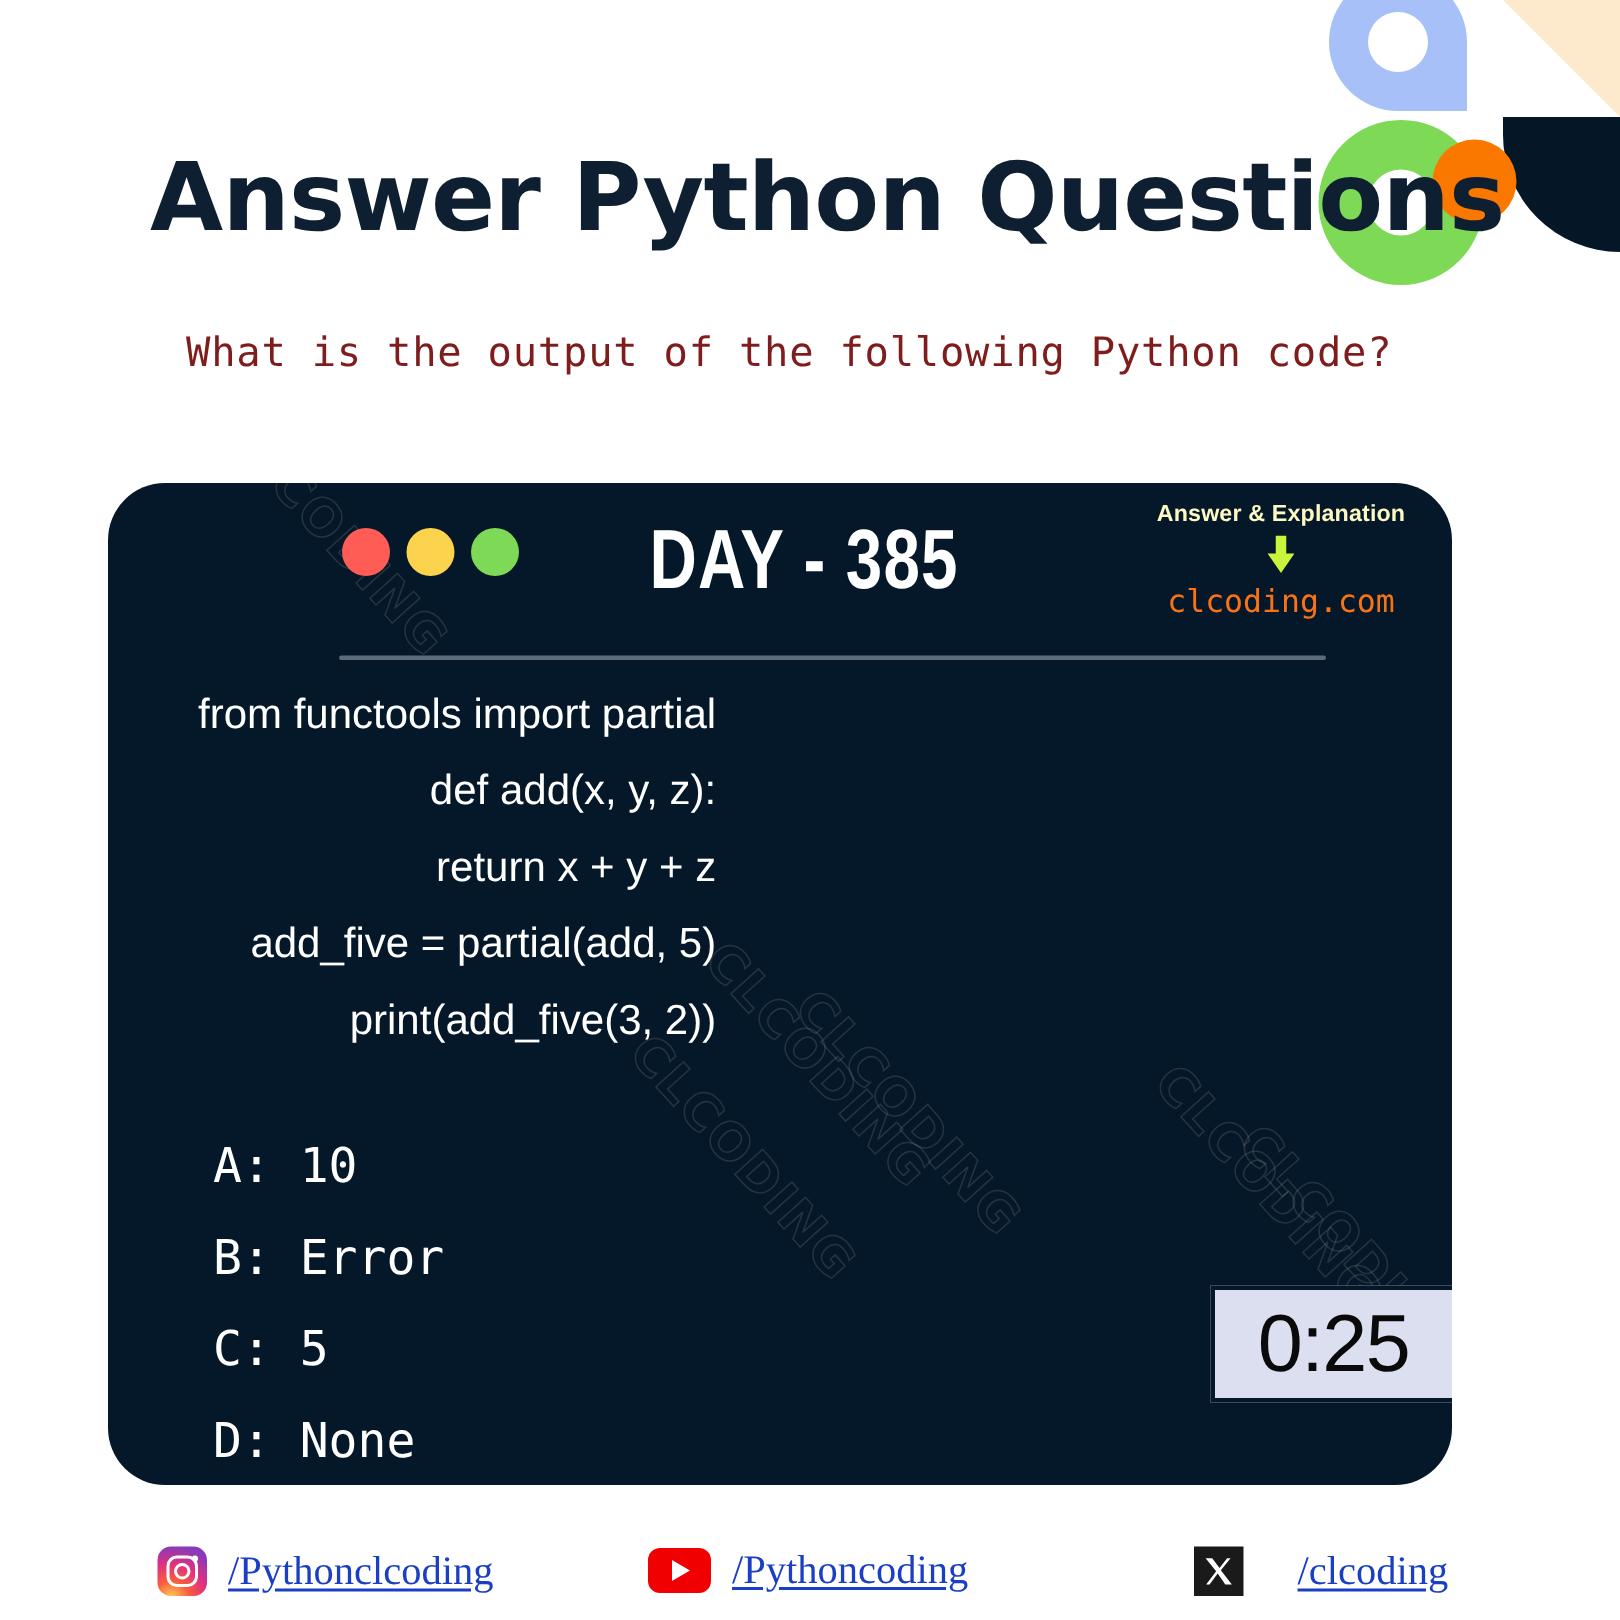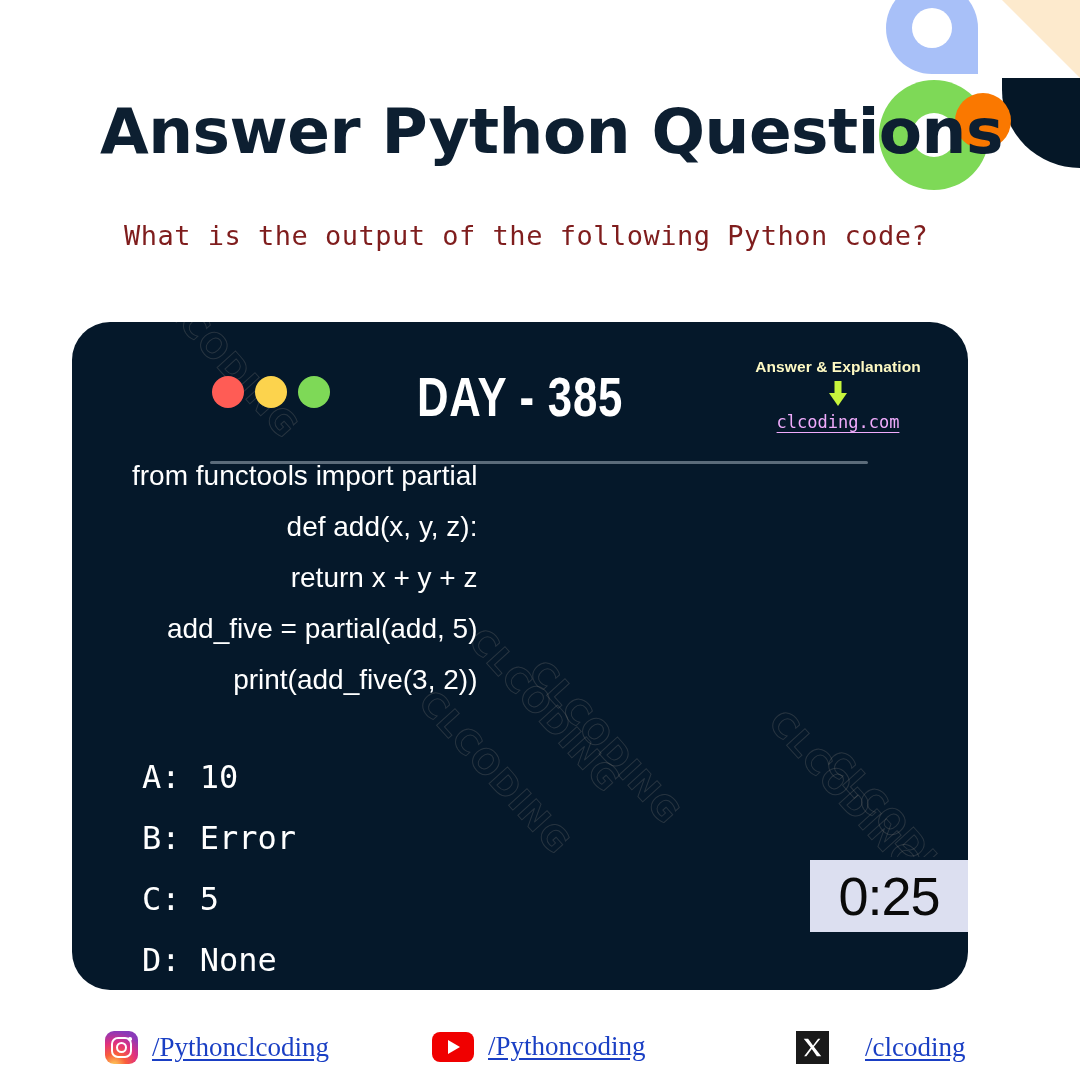--- a/index.html
+++ b/index.html
@@ -77,36 +77,36 @@
   .wm{
     position:absolute;
     font-family:"DejaVu Sans", sans-serif;
     font-weight:700;font-size:34px;letter-spacing:1px;
     color:transparent;
     -webkit-text-stroke:1px rgba(160,150,140,0.22);
     transform:rotate(48deg);
     pointer-events:none;user-select:none;
   }
 
-  .card-head{position:absolute;left:0;top:0;width:100%;height:118px;margin-top:24px;}
+  .card-head{position:absolute;left:16px;top:0;width:100%;height:118px;}
   .dots{position:absolute;left:140px;top:30px;display:flex;gap:11px;}
   .dot{width:32px;height:32px;border-radius:50%;}
   #day-label{
     position:absolute;left:0;right:0;top:18px;text-align:center;
     color:#ffffff;font-size:56px;font-weight:700;letter-spacing:1px;
     font-family:"Liberation Sans Narrow","Liberation Sans",sans-serif;
     transform:scaleX(0.78);
   }
   #answer-block{position:absolute;right:30px;top:12px;width:200px;text-align:center;}
   #answer-label{color:#fef9c3;font-size:15.5px;font-weight:700;letter-spacing:0.1px;}
   #arrow-down{margin:5px auto 1px;width:18px;}
   #answer-link{
-    color:#f0abfc;font-size:17px;
+    color:#f97316;font-size:21px;
     font-family:"DejaVu Sans Mono", monospace;
-    text-decoration:underline;text-underline-offset:4px;
+    text-underline-offset:4px;
   }
   .divider{
     position:absolute;left:138px;top:115px;width:658px;height:3px;
     background:#5b6b7a;border-radius:2px;
   }
 
   .code-body{
     position:absolute;left:60px;top:128px;
     color:#ffffff;
     font-family:Liberation Sans, sans-serif;

